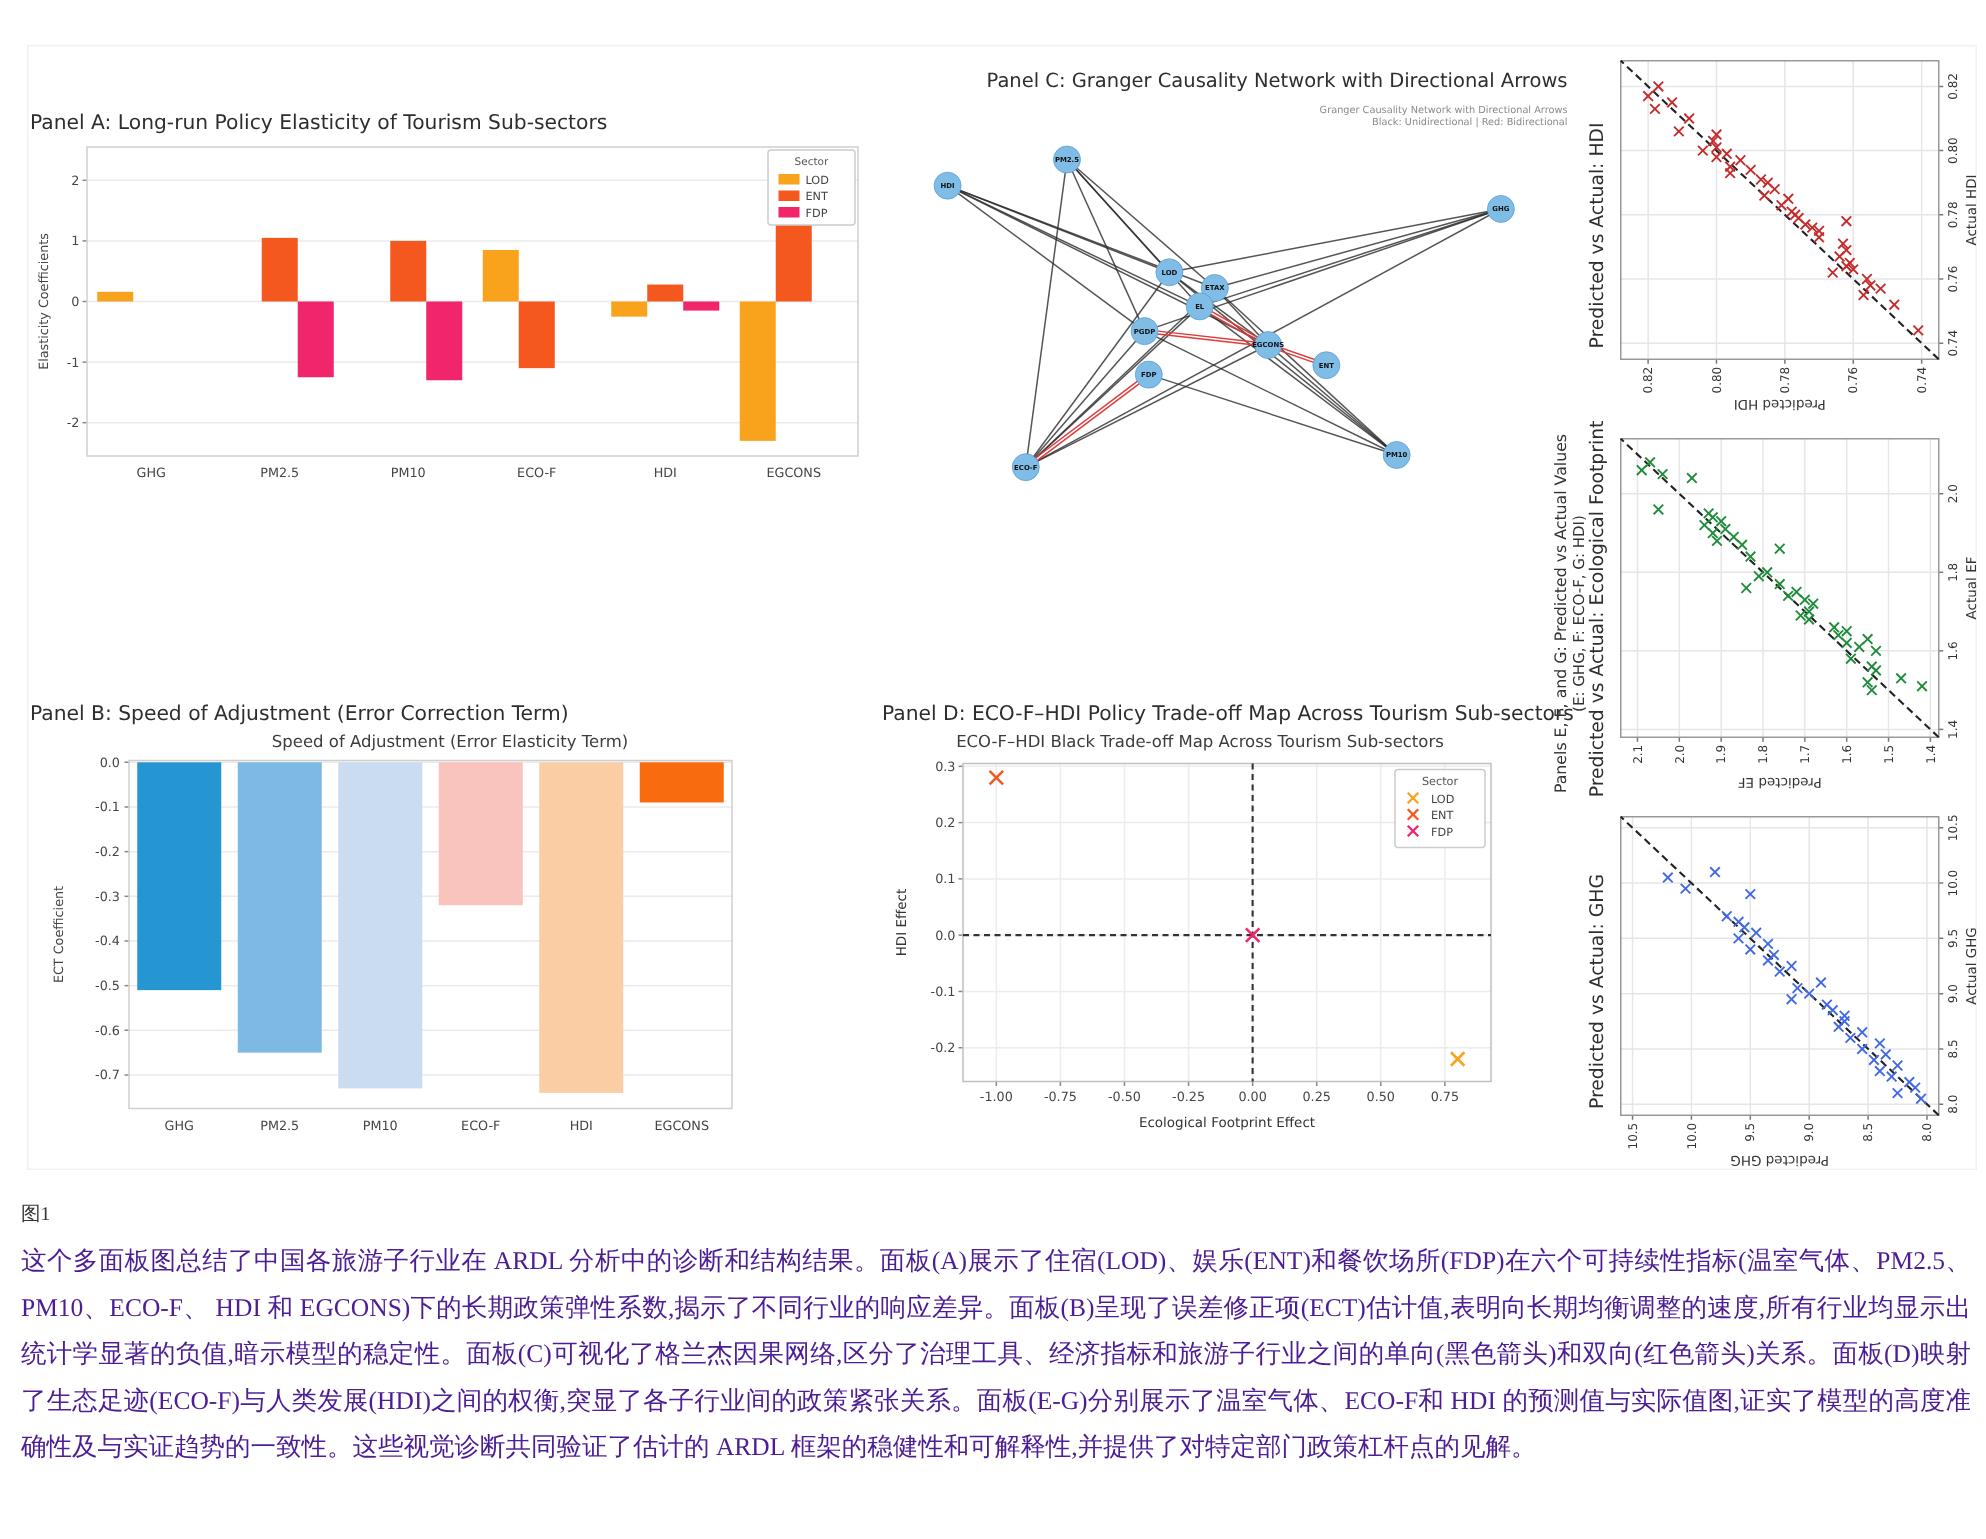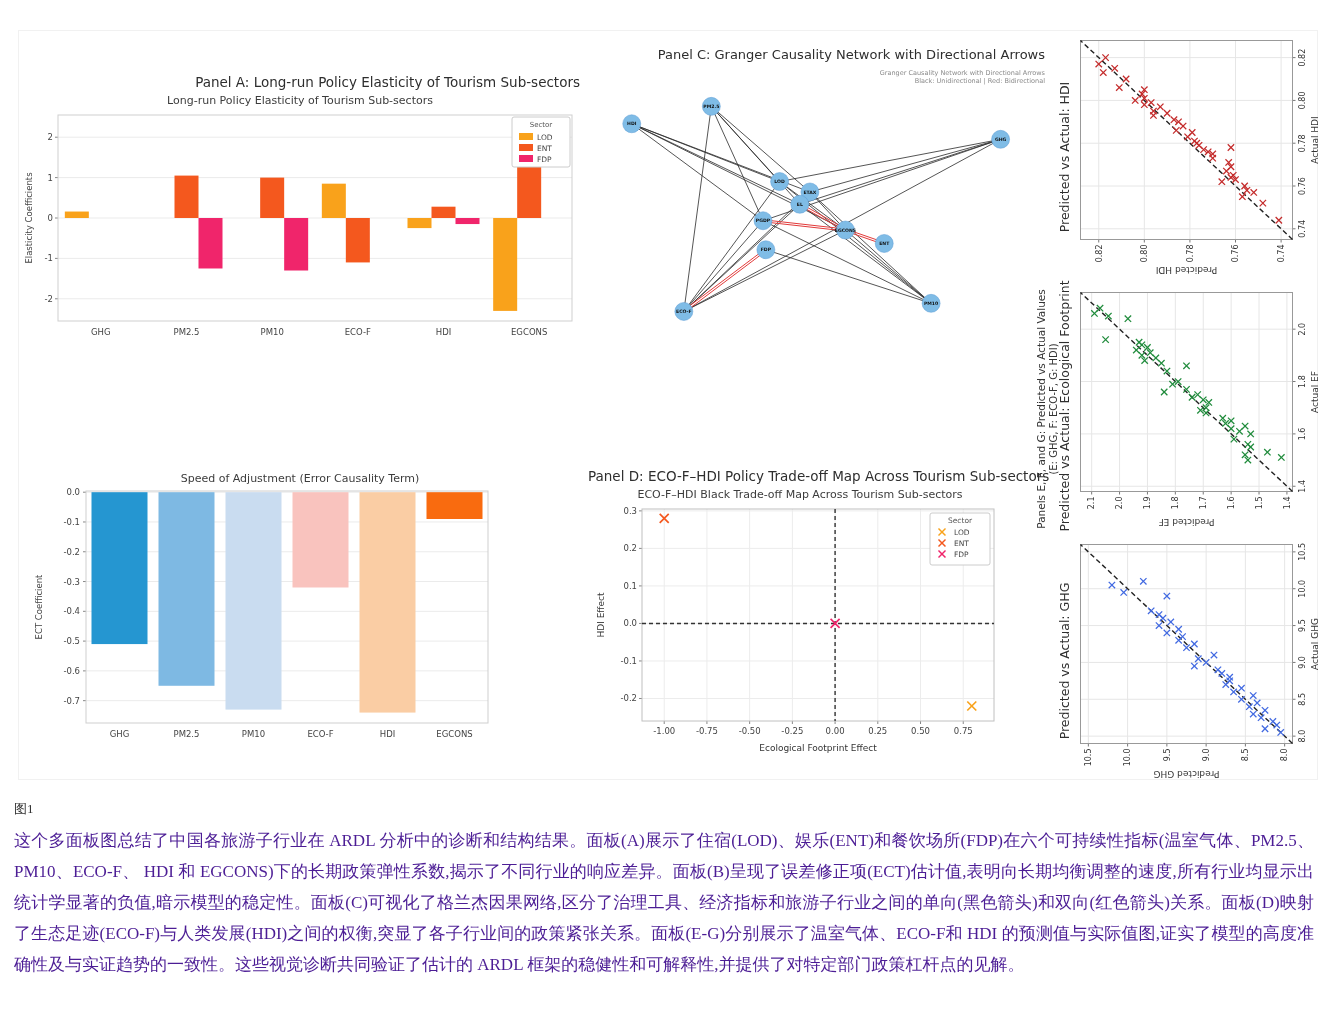--- a/index.html
+++ b/index.html
@@ -2,21 +2,21 @@
 <html><head>
 <meta charset="utf-8">
 <style>
   html,body{margin:0;padding:0;background:#ffffff;}
   body{width:1324px;height:1026px;position:relative;overflow:hidden;
        font-family:"DejaVu Sans","Liberation Sans",sans-serif;}
   .stage{position:absolute;inset:0;}
   .fig-border{position:absolute;left:18px;top:30px;width:1298px;height:748px;
        border:1px solid #f1f1f1;background:#fff;}
   .panel{position:absolute;}
-  .ptitle{font-size:13.5px;color:#2e2e2e;text-align:right;white-space:nowrap;}
+  .ptitle{font-size:13.5px;color:#2e2e2e;text-align:left;white-space:nowrap;}
   .psub{font-size:11px;color:#3c3c3c;text-align:center;margin-top:4px;white-space:nowrap;}
   .psub-tiny{font-size:6.5px;color:#8a8a8a;text-align:right;line-height:8px;white-space:nowrap;}
   .ptitle2{font-size:13px;color:#2e2e2e;text-align:right;line-height:17px;white-space:nowrap;}
   svg{display:block;}
   .efg-panel{position:absolute;width:266px;height:245px;}
   .efg-inner{position:absolute;left:10.5px;top:-10.5px;width:245px;height:266px;
        transform:rotate(-90deg);transform-origin:center;}
   .efg-title{height:18px;font-size:12.5px;color:#2e2e2e;text-align:center;white-space:nowrap;}
   .efg-side-label{position:absolute;left:883px;top:396px;width:330px;height:26px;
        transform:rotate(-90deg);text-align:center;color:#333;}
@@ -28,21 +28,20 @@
        color:#4c1d95;text-align:justify;font-family:"Liberation Serif","DejaVu Serif",serif;}
 </style>
 </head>
 <body>
 
 <div class="stage">
   <div class="fig-border"></div>
 
   <section class="panel" style="left:20px;top:74px;width:560px;">
     <div class="ptitle">Panel A: Long-run Policy Elasticity of Tourism Sub-sectors</div>
-    <div class="psub">Long-run Policy Elasticity of Tourism Sub-sectors</div>
     <svg width="560" height="238">
         <line x1="38" y1="191.7843137254902" x2="552" y2="191.7843137254902" stroke="#ebebeb" stroke-width="1"></line>
         <line x1="35" y1="191.7843137254902" x2="38" y2="191.7843137254902" stroke="#888" stroke-width="1"></line>
         <text x="33" y="194.7843137254902" font-size="8.5" fill="#444" text-anchor="end" font-family="&quot;DejaVu Sans&quot;,&quot;Liberation Sans&quot;,sans-serif">-2</text>
         <line x1="38" y1="151.3921568627451" x2="552" y2="151.3921568627451" stroke="#ebebeb" stroke-width="1"></line>
         <line x1="35" y1="151.3921568627451" x2="38" y2="151.3921568627451" stroke="#888" stroke-width="1"></line>
         <text x="33" y="154.3921568627451" font-size="8.5" fill="#444" text-anchor="end" font-family="&quot;DejaVu Sans&quot;,&quot;Liberation Sans&quot;,sans-serif">-1</text>
         <line x1="38" y1="111" x2="552" y2="111" stroke="#ebebeb" stroke-width="1"></line>
         <line x1="35" y1="111" x2="38" y2="111" stroke="#888" stroke-width="1"></line>
         <text x="33" y="114" font-size="8.5" fill="#444" text-anchor="end" font-family="&quot;DejaVu Sans&quot;,&quot;Liberation Sans&quot;,sans-serif">0</text>
@@ -77,21 +76,22 @@
         <rect x="499" y="26" width="14" height="7" fill="#F9A21B"></rect>
         <text x="517" y="32.5" font-size="7.5" fill="#444" text-anchor="start" font-family="&quot;DejaVu Sans&quot;,&quot;Liberation Sans&quot;,sans-serif">LOD</text>
         <rect x="499" y="37" width="14" height="7" fill="#F4581E"></rect>
         <text x="517" y="43.5" font-size="7.5" fill="#444" text-anchor="start" font-family="&quot;DejaVu Sans&quot;,&quot;Liberation Sans&quot;,sans-serif">ENT</text>
         <rect x="499" y="48" width="14" height="7" fill="#F0256B"></rect>
         <text x="517" y="54.5" font-size="7.5" fill="#444" text-anchor="start" font-family="&quot;DejaVu Sans&quot;,&quot;Liberation Sans&quot;,sans-serif">FDP</text>
       </svg>
   </section>
 
   <section class="panel" style="left:20px;top:468px;width:560px;">
-    <div class="psub">Speed of Adjustment (Error Causality Term)</div>
+    <div class="ptitle">Panel B: Speed of Adjustment (Error Correction Term)</div>
+    <div class="psub">Speed of Adjustment (Error Elasticity Term)</div>
     <svg width="470" height="262" style="margin-left:8px">
         <line x1="58" y1="7.191270860077026" x2="460" y2="7.191270860077026" stroke="#ebebeb" stroke-width="1"></line>
         <line x1="55" y1="7.191270860077026" x2="58" y2="7.191270860077026" stroke="#888" stroke-width="1"></line>
         <text x="52" y="10.191270860077026" font-size="8.5" fill="#444" text-anchor="end" font-family="&quot;DejaVu Sans&quot;,&quot;Liberation Sans&quot;,sans-serif">0.0</text>
         <line x1="58" y1="36.97304236200256" x2="460" y2="36.97304236200256" stroke="#ebebeb" stroke-width="1"></line>
         <line x1="55" y1="36.97304236200256" x2="58" y2="36.97304236200256" stroke="#888" stroke-width="1"></line>
         <text x="52" y="39.97304236200256" font-size="8.5" fill="#444" text-anchor="end" font-family="&quot;DejaVu Sans&quot;,&quot;Liberation Sans&quot;,sans-serif">-0.1</text>
         <line x1="58" y1="66.75481386392812" x2="460" y2="66.75481386392812" stroke="#ebebeb" stroke-width="1"></line>
         <line x1="55" y1="66.75481386392812" x2="58" y2="66.75481386392812" stroke="#888" stroke-width="1"></line>
         <text x="52" y="69.75481386392812" font-size="8.5" fill="#444" text-anchor="end" font-family="&quot;DejaVu Sans&quot;,&quot;Liberation Sans&quot;,sans-serif">-0.2</text>

